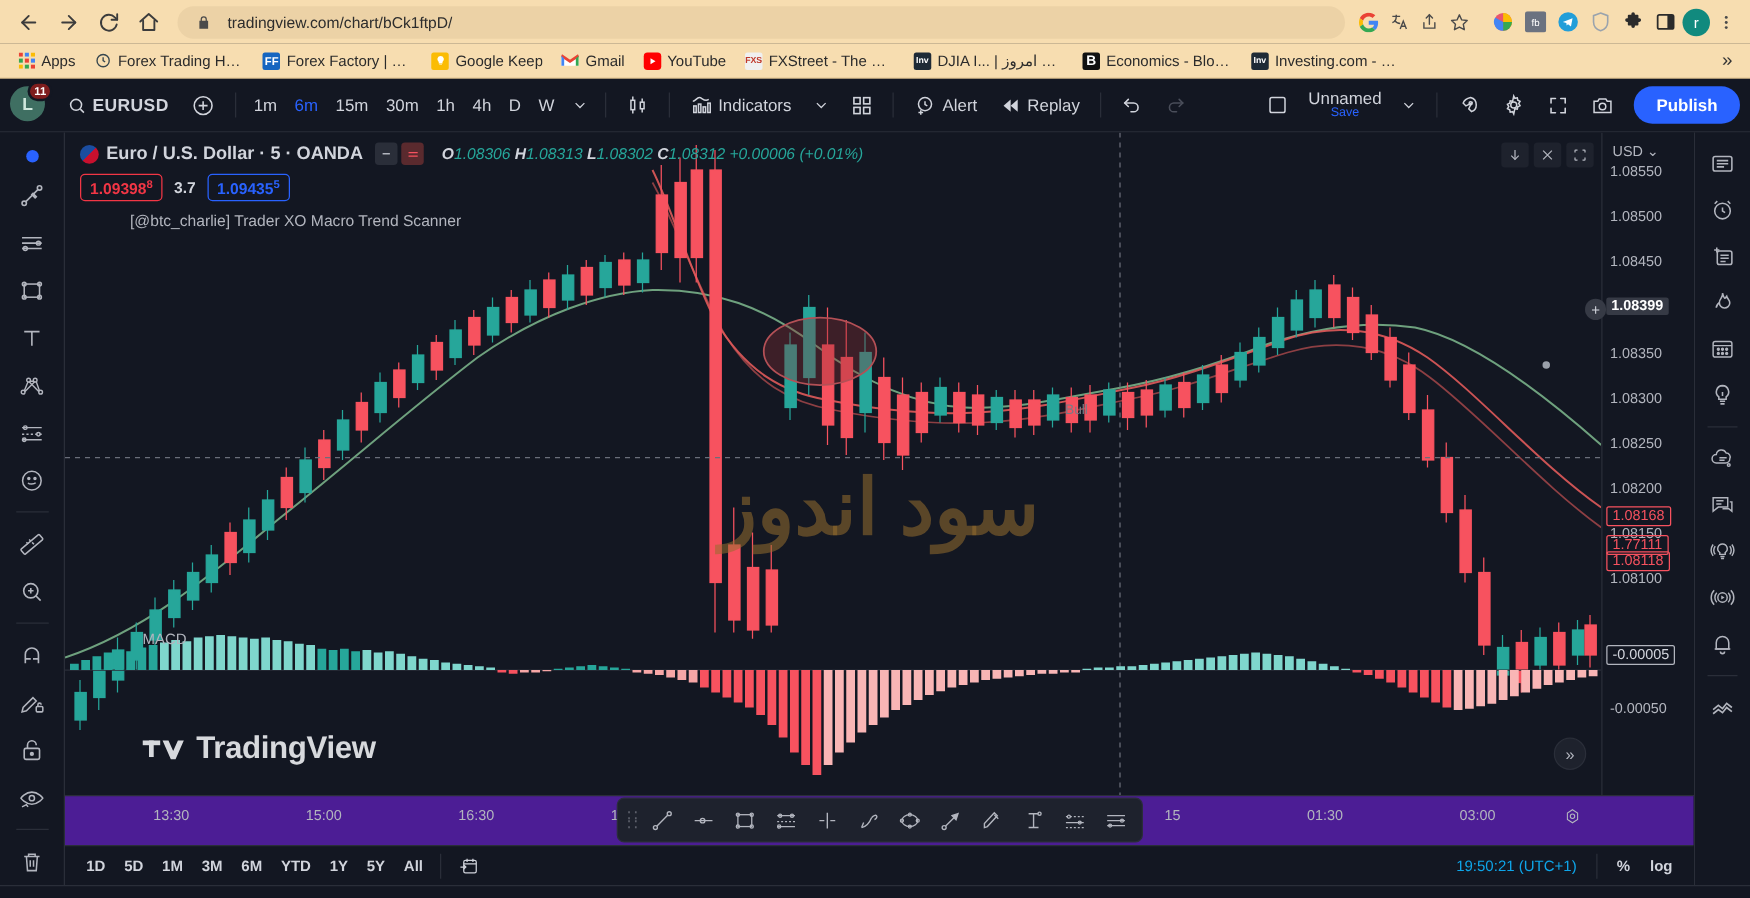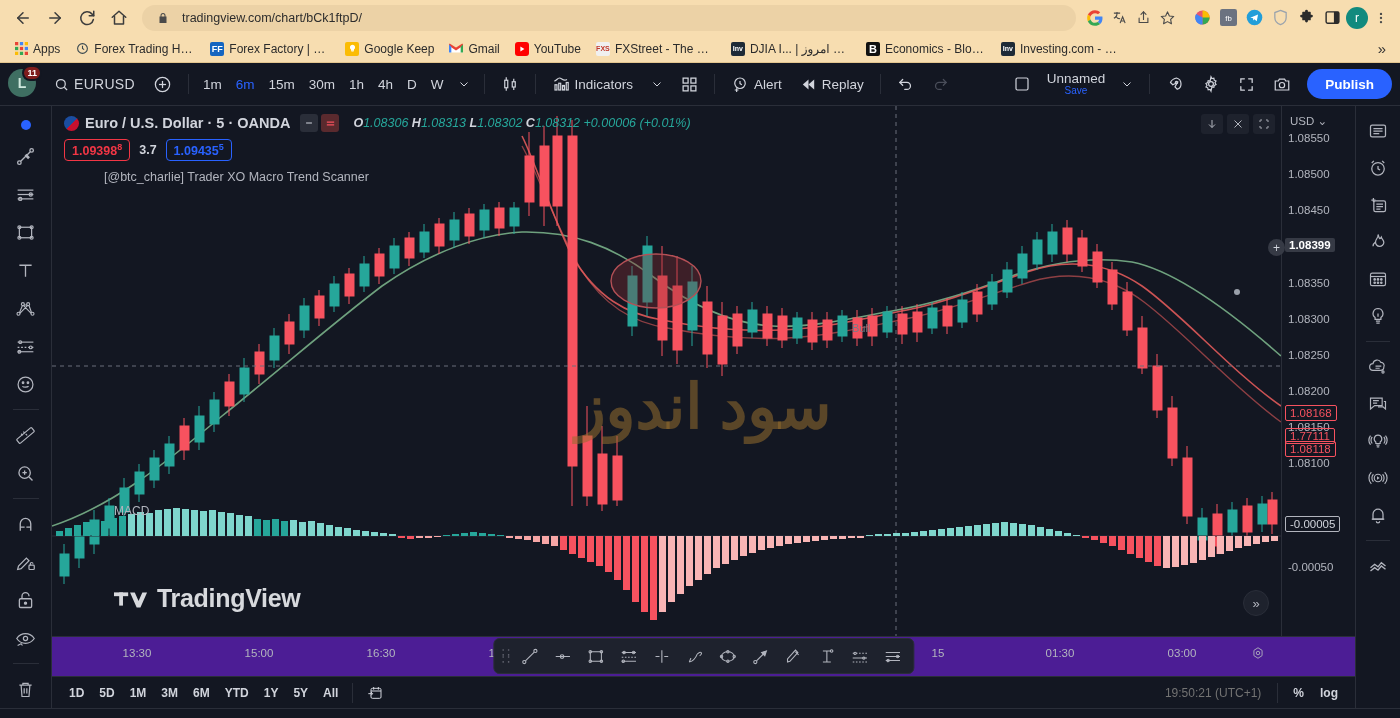--- a/index.html
+++ b/index.html
@@ -62,21 +62,21 @@
     position:absolute; top:-4px; right:-4px; background:#7f1d1d; color:#fff;
     font-size:9px; font-weight:bold; border-radius:9px; min-width:17px; height:16px;
     display:flex; align-items:center; justify-content:center; padding:0 3px;
     border:2px solid #131722;
     margin-left:15px;
   }
   .tv-btn {
     display:flex; align-items:center; gap:5px; height:30px; padding:0 8px;
     border-radius:4px; color:#d1d4dc; cursor:pointer; font-size:13.5px; white-space:nowrap;
   }
-  .sym { font-weight:normal; font-size:14px; letter-spacing:.3px; }
+  .sym { font-weight:bold; font-size:14px; letter-spacing:.3px; }
   .tf { padding:0 6px; height:28px; display:flex;align-items:center;border-radius:4px;cursor:pointer;font-size:13.5px;}
   .tf.active { color:#2962ff; }
   .sep { width:1px; height:20px; background:#2a2e39; margin:0 6px; flex:0 0 auto;}
   .spacer { flex:1 1 auto; }
   .layout-name { display:flex; flex-direction:column; align-items:center; line-height:1.05; cursor:pointer; padding:0 6px;}
   .layout-name .n { font-size:13.5px; color:#d1d4dc; }
   .layout-name .s { font-size:10px; color:#2962ff; }
   .publish {
     background:#2962ff; color:#fff; border-radius:16px; height:30px;
     padding:0 18px; display:flex; align-items:center; font-size:13.5px; font-weight:600;
@@ -167,21 +167,21 @@
   .ttick.cross { background:#363a45; color:#fff; padding:2px 7px; border-radius:2px; top:7px;}
   .taxis .tgear{position:absolute;right:90px;top:9px;color:#b2b5be;cursor:pointer;}
 
   .ranges {
     position:absolute; left:0; right:0; bottom:0; height:32px;
     display:flex; align-items:center; padding:0 10px; gap:1px; z-index:9;
     border-top:1px solid #2a2e39; background:#131722;
   }
   .rg { padding:3px 7px; font-size:12px; color:#d1d4dc; border-radius:3px; cursor:pointer; font-weight:600;}
   .rright { margin-left:auto; display:flex; align-items:center; gap:2px;}
-  .rright .clock { font-size:12px; color:#737373; padding:0 8px; }
+  .rright .clock { font-size:12px; color:#0ea5e9; padding:0 8px; }
 
   .float-draw {
     position:absolute; left:50%; transform:translateX(-50%); bottom:34px;
     height:36px; background:#1e222d; border:1px solid #2a2e39; border-radius:6px;
     display:flex; align-items:center; padding:0 4px; gap:1px; z-index:20;
   }
   .fd { width:32px;height:30px;display:flex;align-items:center;justify-content:center;border-radius:4px;cursor:pointer;color:#b2b5be;}
   .grip { color:#5d606b; font-size:13px; padding:0 4px; letter-spacing:-1px; line-height:7px; cursor:grab;}
   .expand-btn {
     position:absolute; right:86px; bottom:92px; width:26px;height:26px;border-radius:50%;

